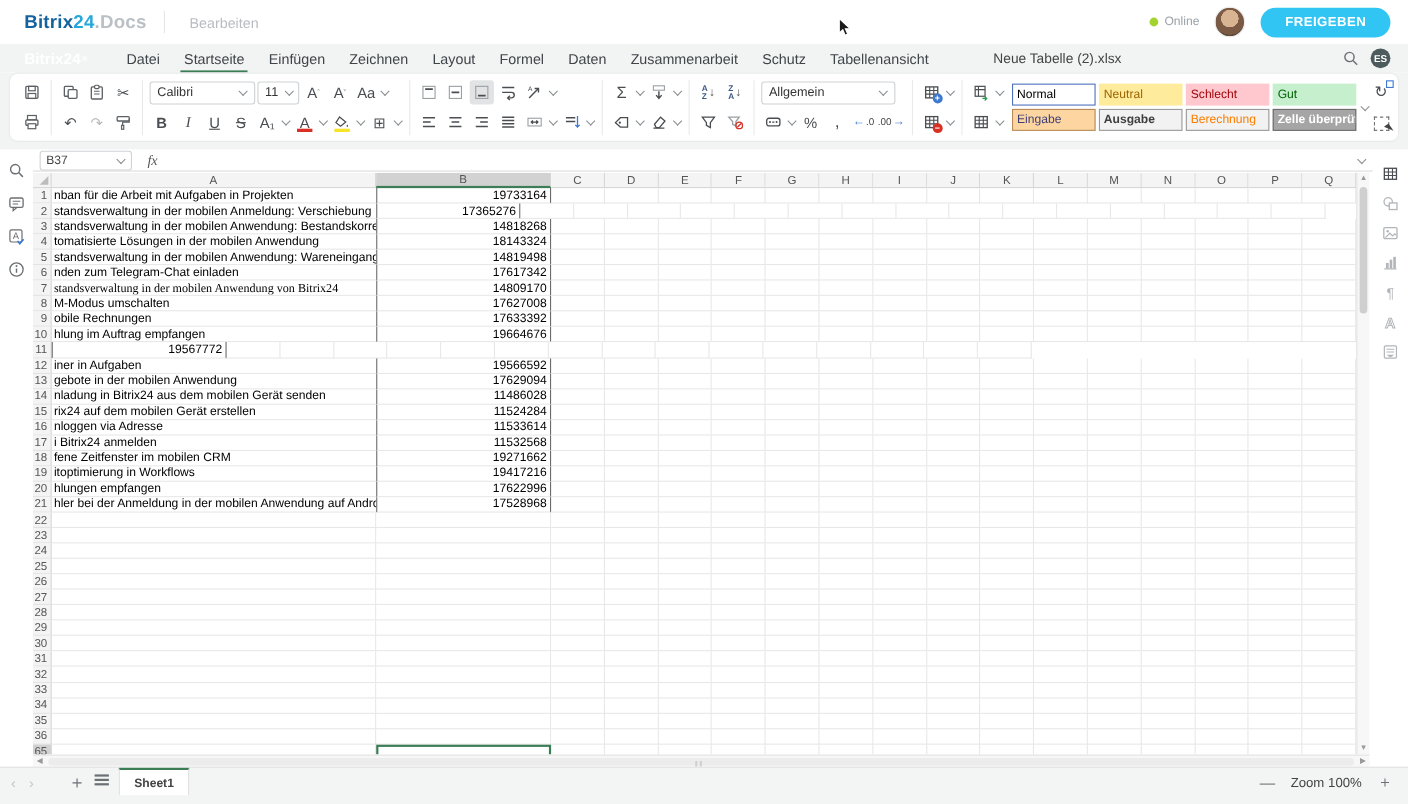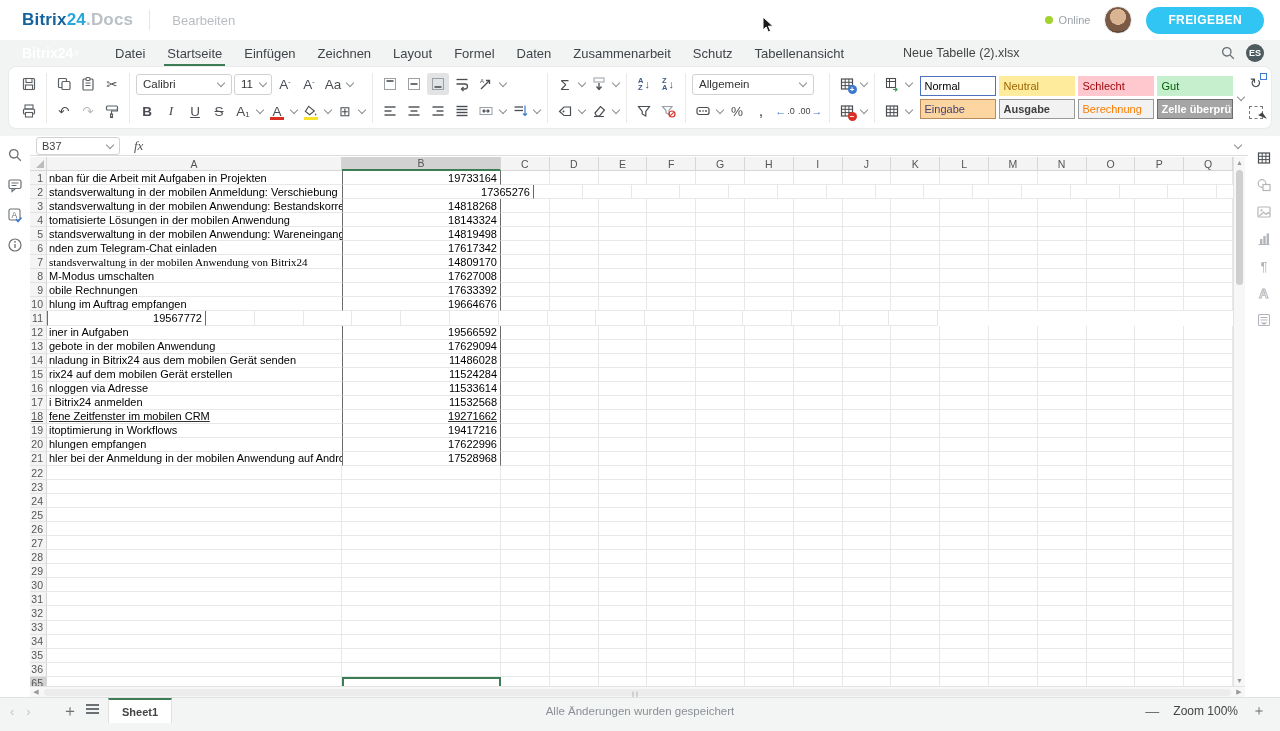--- a/index.html
+++ b/index.html
@@ -750,21 +750,21 @@
         <div class="g-cell" style="width: 48.8px;"></div>
         <div class="g-cell" style="width: 48.8px;"></div>
         <div class="g-cell" style="width: 48.8px;"></div>
         <div class="g-cell" style="width: 48.8px;"></div>
         <div class="g-cell" style="width: 48.8px;"></div>
         <div class="g-cell" style="width: 48.8px;"></div>
       </div>
       <div class="g-row" style="height: 14.06px;">
         <div class="g-rnum">2</div>
         <div class="g-cell g-a noright" style="width: 295px;">standsverwaltung in der mobilen Anmeldung: Verschiebung</div>
-        <div class="g-cell g-b g-bordered" style="width: 192px;">17365276</div>
+        <div class="g-cell g-b g-bordered" style="width: 131px;">17365276</div>
         <div class="g-cell" style="width: 48.8px;"></div>
         <div class="g-cell" style="width: 48.8px;"></div>
         <div class="g-cell" style="width: 48.8px;"></div>
         <div class="g-cell" style="width: 48.8px;"></div>
         <div class="g-cell" style="width: 48.8px;"></div>
         <div class="g-cell" style="width: 48.8px;"></div>
         <div class="g-cell" style="width: 48.8px;"></div>
         <div class="g-cell" style="width: 48.8px;"></div>
         <div class="g-cell" style="width: 48.8px;"></div>
         <div class="g-cell" style="width: 48.8px;"></div>
@@ -1066,21 +1066,21 @@
         <div class="g-cell" style="width: 48.8px;"></div>
         <div class="g-cell" style="width: 48.8px;"></div>
         <div class="g-cell" style="width: 48.8px;"></div>
         <div class="g-cell" style="width: 48.8px;"></div>
         <div class="g-cell" style="width: 48.8px;"></div>
         <div class="g-cell" style="width: 48.8px;"></div>
         <div class="g-cell" style="width: 48.8px;"></div>
         <div class="g-cell" style="width: 48.8px;"></div>
         <div class="g-cell" style="width: 48.8px;"></div>
       </div>
-      <div class="g-row" style="height: 14.06px; text-decoration: underline;">
+      <div class="g-row" style="height: 14.06px;">
         <div class="g-rnum">18</div>
         <div class="g-cell g-a noright" style="width: 295px;">fene Zeitfenster im mobilen CRM</div>
         <div class="g-cell g-b g-bordered" style="width: 159px;">19271662</div>
         <div class="g-cell" style="width: 48.8px;"></div>
         <div class="g-cell" style="width: 48.8px;"></div>
         <div class="g-cell" style="width: 48.8px;"></div>
         <div class="g-cell" style="width: 48.8px;"></div>
         <div class="g-cell" style="width: 48.8px;"></div>
         <div class="g-cell" style="width: 48.8px;"></div>
         <div class="g-cell" style="width: 48.8px;"></div>
@@ -1528,21 +1528,20 @@
       <span>‹</span>
       <span>›</span>
     </div>
     <span class="sb-add">＋</span>
     <span class="sb-list listlines">
         <i></i>
         <i></i>
         <i></i>
       </span>
     <div class="sheet-tab">Sheet1</div>
-    <div class="sb-status">Alle Änderungen wurden gespeichert</div>
     <div class="sb-zoom">
       <span class="zbtn">—</span>
       <span>Zoom 100%</span>
       <span class="zbtn">＋</span>
     </div>
   </footer>
 
   <svg class="cursor" width="14" height="18" viewBox="0 0 14 18">
     <path d="M1 1 L1 14 L4.2 11 L6.3 16 L8.6 15 L6.5 10.2 L11 10.2 Z" fill="#1a1a1a" stroke="#fff" stroke-width="1"></path>
   </svg>

